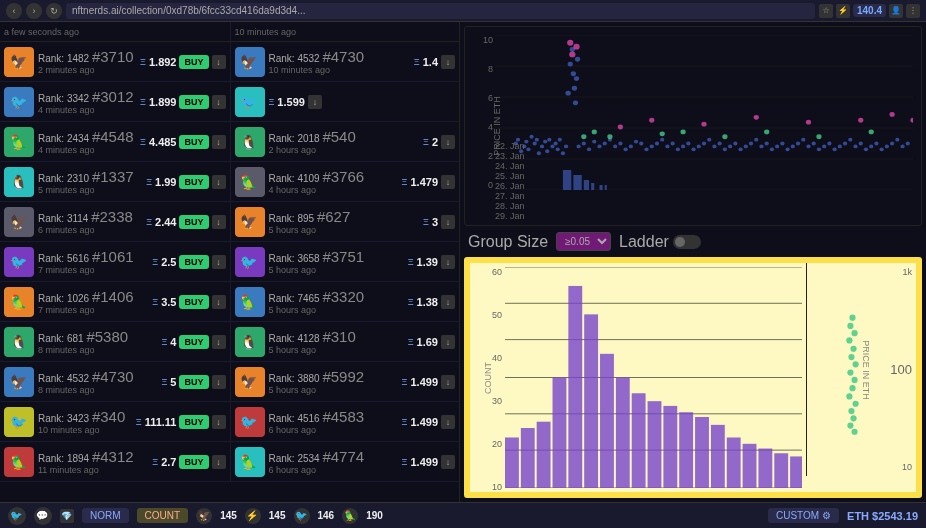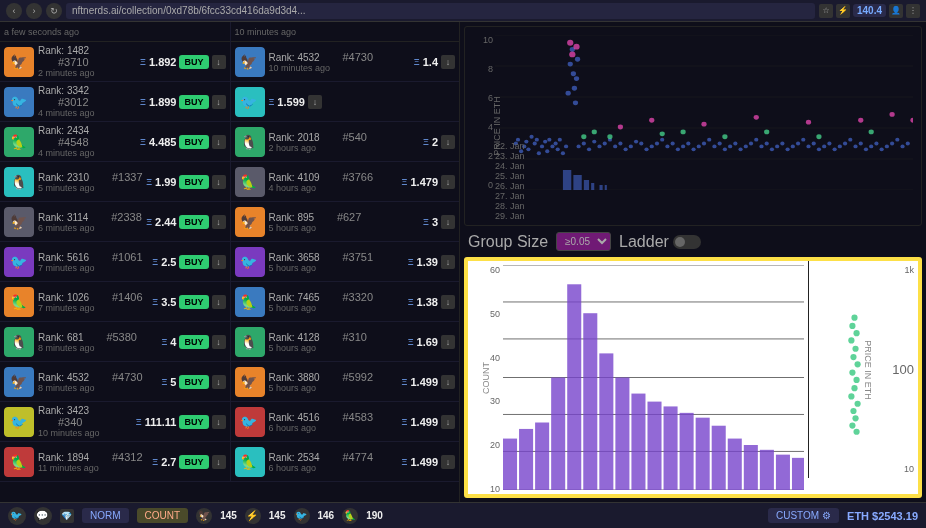--- a/index.html
+++ b/index.html
@@ -97,21 +97,21 @@
       display: flex; align-items: center; justify-content: center;
       font-size: 14px;
       border-radius: 3px;
     }
 
     .sale-info {
       flex: 1;
       min-width: 0;
     }
     .sale-rank { color: #aaa; font-size: 10px; }
-    .sale-rank span { color: #888; font-size: 11px; margin-left: 20px; }
+    .sale-rank span { color: #888; font-size: 15px; }
     .sale-time { color: #666; font-size: 9px; }
 
     .sale-price-area {
       display: flex; align-items: center; gap: 3px;
       flex-shrink: 0;
     }
     .eth-icon { color: #7af; font-size: 9px; }
     .price-val { color: #eee; font-size: 11px; font-weight: bold; }
 
     .buy-btn {
@@ -222,22 +222,22 @@
       width: 10px; height: 10px;
       background: #666;
       border-radius: 50%;
       top: 2px; left: 2px;
     }
 
     
     .histogram-area {
       flex: 1;
       position: relative;
-      background: #ffffff;
-      border: 4px solid #fde047;
+      background: #fef9c3;
+      border: 6px solid #fde047;
       border-radius: 3px;
       overflow: hidden;
       min-height: 160px;
     }
 
     .hist-left {
       position: absolute;
       top: 0; left: 0; bottom: 0; right: 110px;
     }
 

